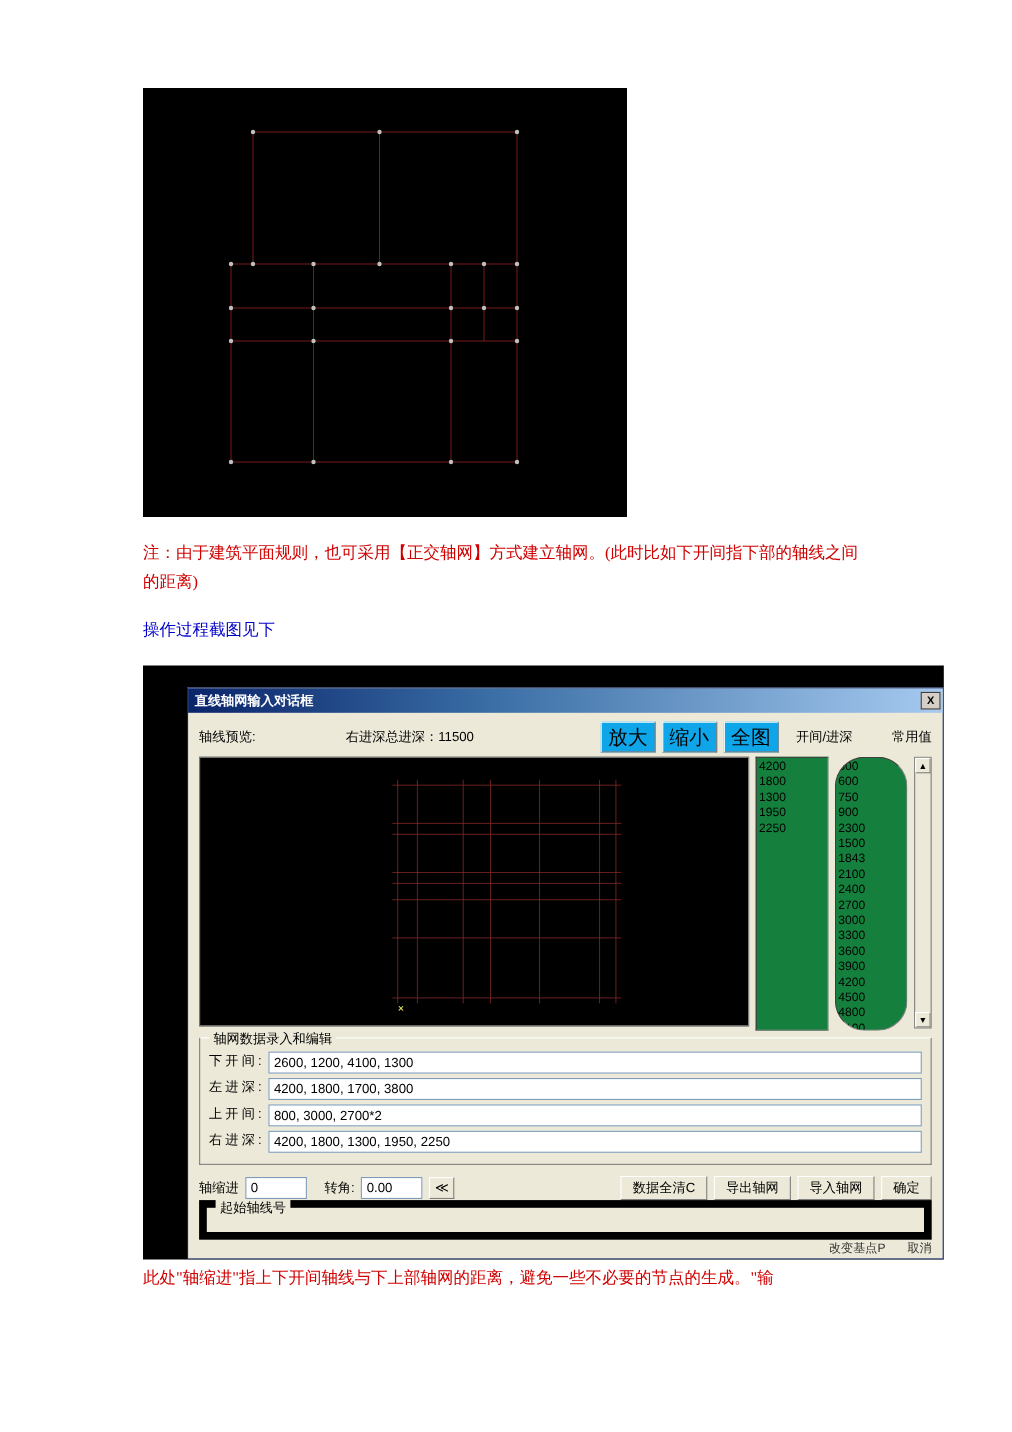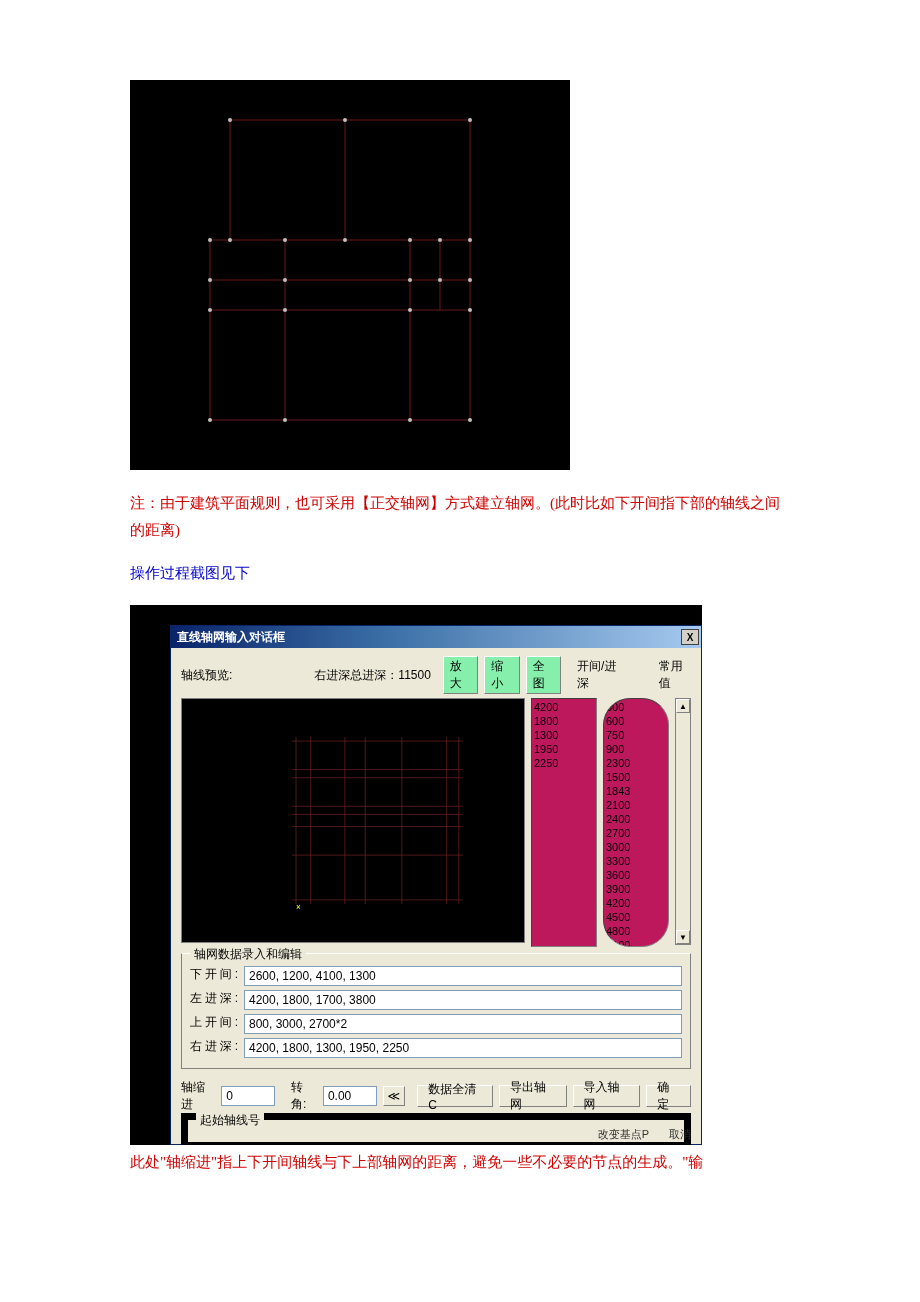--- a/index.html
+++ b/index.html
@@ -21,21 +21,21 @@
     position: relative;
   }
   .cad-figure svg { width: 100%; height: 100%; }
 
   .note-red { color: #d00000; line-height: 1.8; margin: 6px 0 4px 0; }
   .note-blue { color: #0000c8; line-height: 1.8; margin: 16px 0 18px 0; }
   .note-red2 { color: #d00000; line-height: 1.8; margin: 4px 0 0 0; }
 
   
   .dlg-shot {
-    width: 572px;
+    width: 728px;
     height: 540px;
     background: #000;
     position: relative;
     overflow: hidden;
     font-family: "SimSun", "宋体", "Tahoma", sans-serif;
     font-size: 12px;
   }
 
   
   .dlg {
@@ -75,25 +75,25 @@
   .toprow {
     display: flex;
     align-items: center;
     gap: 6px;
     margin-bottom: 4px;
   }
   .toprow .lbl-preview { flex: 0 0 auto; }
   .toprow .lbl-depth { margin-left: 76px; flex: 0 0 auto; }
   .toprow .spacer { flex: 1; }
   .mini-btn {
-    background: #86efac;
+    background: #0ea5e9;
     border: 1px solid #808080;
     border-top-color: #fff; border-left-color: #fff;
     padding: 1px 6px;
-    font-size: 12px;
+    font-size: 18px;
     cursor: default;
     font-family: Liberation Mono, monospace;
   }
   .lbl-col1 { margin-left: 10px; }
   .lbl-col2 { margin-left: 30px; }
 
   .mid {
     display: flex;
     gap: 6px;
     height: 245px;
@@ -101,21 +101,21 @@
   .preview-pane {
     flex: 1;
     background: #000;
     border: 1px solid #808080;
     position: relative;
   }
   .preview-pane svg { width: 100%; height: 100%; }
   .listbox {
     width: 60px;
     height: 100%;
-    background: #be185d;
+    background: #15803d;
     border: 1px solid #808080;
     border-top-color: #404040; border-left-color: #404040;
     overflow: hidden;
     font-size: 11px;
     padding: 1px 2px;
     line-height: 14px;
   }
   .listbox.right { width: 60px; border-radius: 27px; }
   .list-scroll {
     width: 14px;

